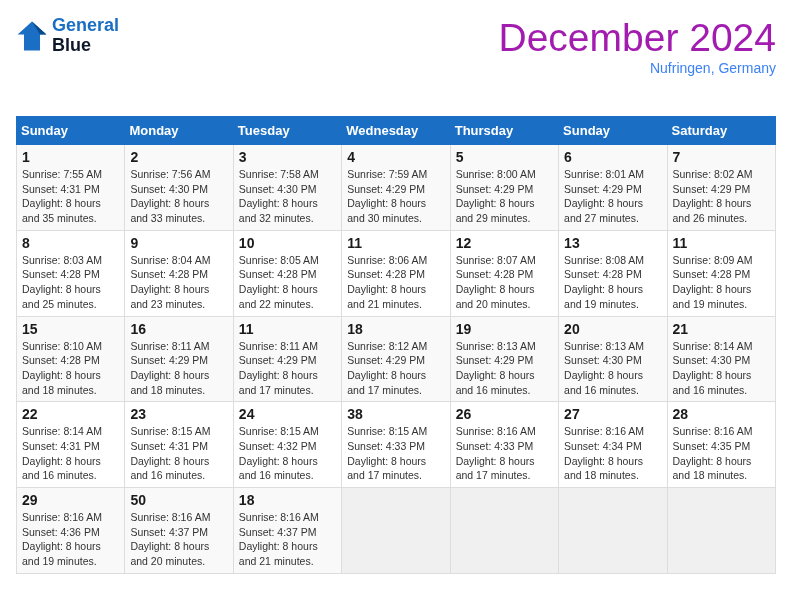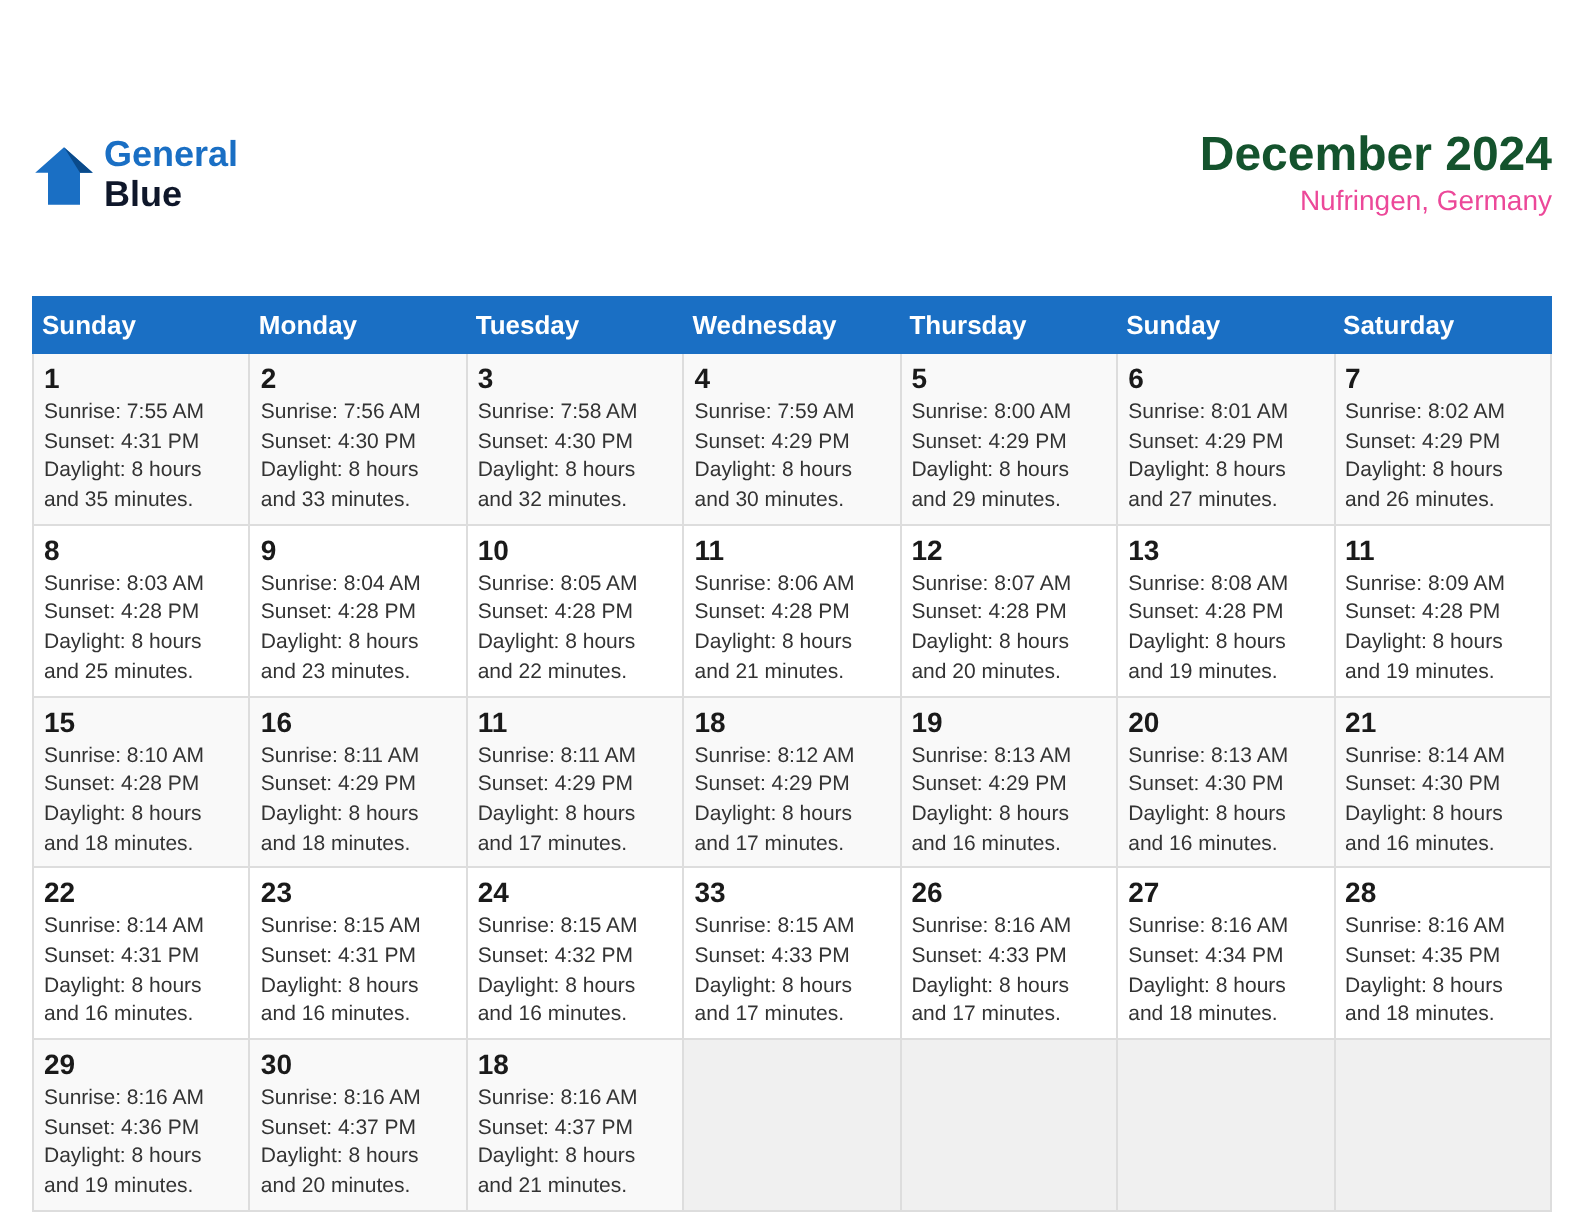--- a/index.html
+++ b/index.html
@@ -6,49 +6,48 @@
     body {
       font-family: Arial, sans-serif;
       background: #fff;
       width: 792px;
       min-height: 612px;
       padding: 16px;
     }
     .header {
       display: flex;
       justify-content: space-between;
-      align-items: flex-end;
+      align-items: flex-start;
       margin-bottom: 8px;
-      margin-top: 48px;
     }
     .logo {
       display: flex;
       align-items: center;
       gap: 4px;
     }
     .logo-text {
       font-size: 18px;
       font-weight: bold;
       color: #1a1a1a;
       line-height: 1.1;
     }
     .logo-text span { color: #1a6fc4; }
     .logo-icon {
       width: 32px;
       height: 32px;
     }
     .title-block { text-align: right; }
     .month-title {
-      font-size: 24px;
-      font-weight: bold;
-      color: #14532d;
+      font-size: 39px;
+      font-weight: normal;
+      color: #a21caf;
     }
     .location {
       font-size: 14px;
-      color: #ec4899;
+      color: #3b82f6;
     }
     table {
       width: 100%;
       border-collapse: collapse;
       font-size: 11px;
       margin-top: 40px;
     }
     thead tr {
       background: #1a6fc4;
       color: #fff;
@@ -215,21 +214,21 @@
         </td>
         <td>
           <span class="day-number">23</span>
 <div class="day-info">Sunrise: 8:15 AM<br>Sunset: 4:31 PM<br>Daylight: 8 hours and 16 minutes.</div>
         </td>
         <td>
           <span class="day-number">24</span>
 <div class="day-info">Sunrise: 8:15 AM<br>Sunset: 4:32 PM<br>Daylight: 8 hours and 16 minutes.</div>
         </td>
         <td>
-          <span class="day-number">33</span>
+          <span class="day-number">38</span>
 <div class="day-info">Sunrise: 8:15 AM<br>Sunset: 4:33 PM<br>Daylight: 8 hours and 17 minutes.</div>
         </td>
         <td>
           <span class="day-number">26</span>
 <div class="day-info">Sunrise: 8:16 AM<br>Sunset: 4:33 PM<br>Daylight: 8 hours and 17 minutes.</div>
         </td>
         <td>
           <span class="day-number">27</span>
 <div class="day-info">Sunrise: 8:16 AM<br>Sunset: 4:34 PM<br>Daylight: 8 hours and 18 minutes.</div>
         </td>
@@ -237,21 +236,21 @@
           <span class="day-number">28</span>
 <div class="day-info">Sunrise: 8:16 AM<br>Sunset: 4:35 PM<br>Daylight: 8 hours and 18 minutes.</div>
         </td>
       </tr>
       <tr>
         <td>
           <span class="day-number">29</span>
 <div class="day-info">Sunrise: 8:16 AM<br>Sunset: 4:36 PM<br>Daylight: 8 hours and 19 minutes.</div>
         </td>
         <td>
-          <span class="day-number">30</span>
+          <span class="day-number">50</span>
 <div class="day-info">Sunrise: 8:16 AM<br>Sunset: 4:37 PM<br>Daylight: 8 hours and 20 minutes.</div>
         </td>
         <td>
           <span class="day-number">18</span>
 <div class="day-info">Sunrise: 8:16 AM<br>Sunset: 4:37 PM<br>Daylight: 8 hours and 21 minutes.</div>
         </td>
         <td class="empty-cell"></td>
         <td class="empty-cell"></td>
         <td class="empty-cell"></td>
         <td class="empty-cell"></td>

